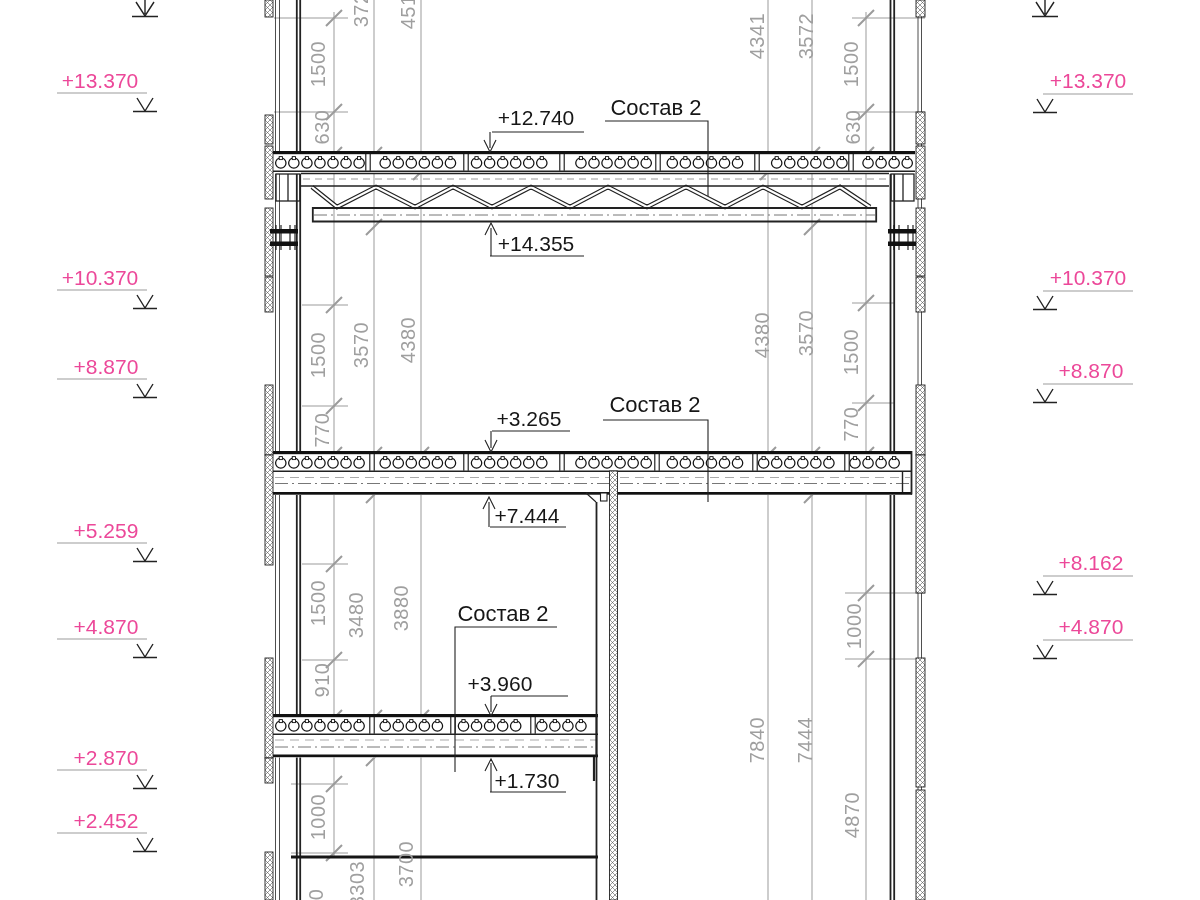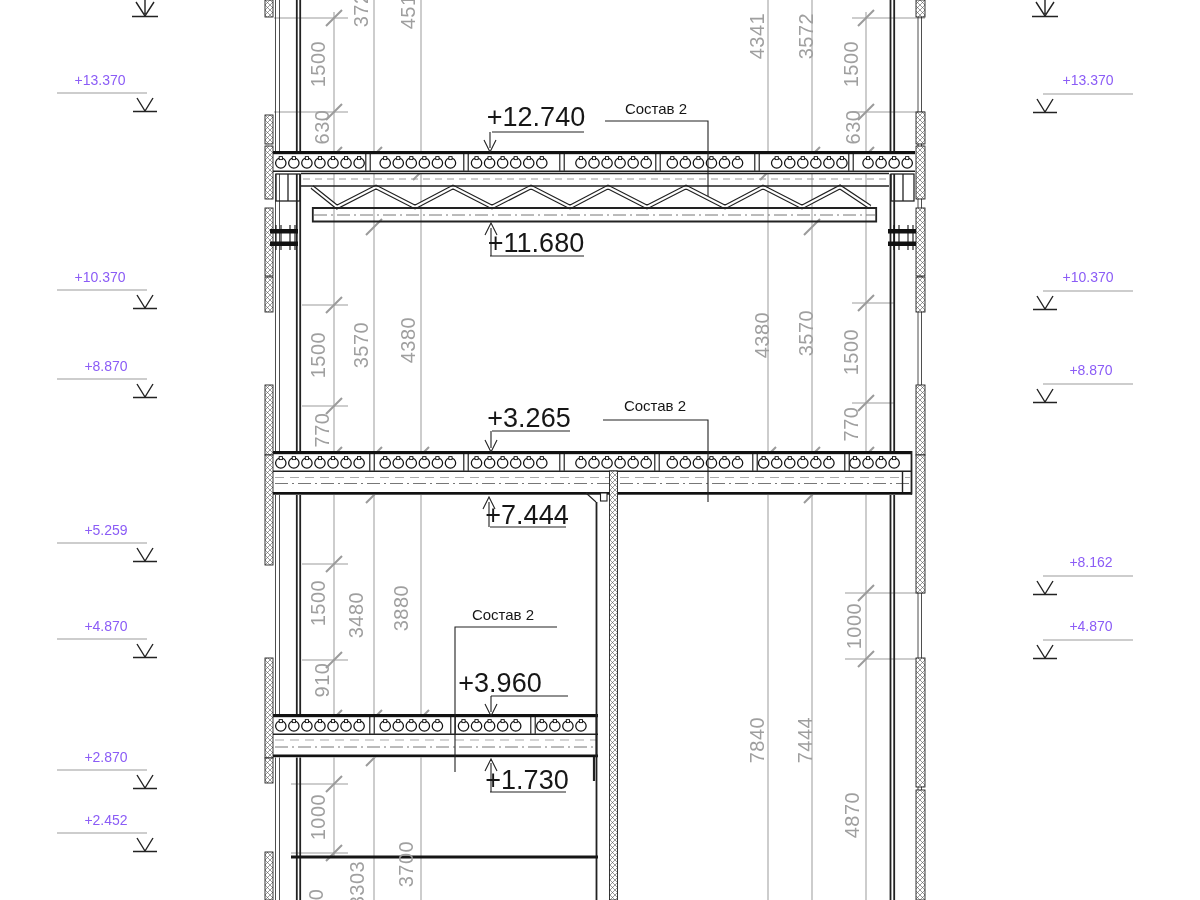--- a/index.html
+++ b/index.html
@@ -1,23 +1,23 @@
 <!DOCTYPE html>
 <html><head>
 <meta charset="utf-8">
 <style>
   html,body{margin:0;padding:0;background:#fff;}
   #stage{position:relative;width:1200px;height:900px;background:#ffffff;overflow:hidden;
          font-family:"Liberation Sans",sans-serif;}
   #stage svg{position:absolute;left:0;top:0;}
   .txt{position:absolute;white-space:nowrap;transform:translate(-50%,-50%);line-height:1;}
   .rot{transform:translate(-50%,-50%) rotate(-90deg);}
-  .elev{color:#8b5cf6;font-size:14px;}
-  .lvl{color:#161616;font-size:27px;}
-  .comp{color:#161616;font-size:15px;}
+  .elev{color:#ec4899;font-size:21px;}
+  .lvl{color:#161616;font-size:21px;}
+  .comp{color:#161616;font-size:22px;}
   .dim{color:#9f9f9f;font-size:20px;letter-spacing:.5px;}
 </style>
 </head>
 <body>
 
 <div id="stage">
 
 <svg width="1200" height="900" viewBox="0 0 1200 900">
   <defs>
     <pattern id="xh" patternUnits="userSpaceOnUse" width="5" height="5">
@@ -402,21 +402,21 @@
   <div class="txt elev" style="left:106px;top:757px">+2.870</div>
   <div class="txt elev" style="left:106px;top:820px">+2.452</div>
 
   <div class="txt elev" style="left:1088px;top:80px">+13.370</div>
   <div class="txt elev" style="left:1088px;top:277px">+10.370</div>
   <div class="txt elev" style="left:1091px;top:370px">+8.870</div>
   <div class="txt elev" style="left:1091px;top:562px">+8.162</div>
   <div class="txt elev" style="left:1091px;top:626px">+4.870</div>
 
   <div class="txt lvl" style="left:536px;top:117px">+12.740</div>
-  <div class="txt lvl" style="left:536px;top:243px">+11.680</div>
+  <div class="txt lvl" style="left:536px;top:243px">+14.355</div>
   <div class="txt lvl" style="left:529px;top:418px">+3.265</div>
   <div class="txt lvl" style="left:527px;top:515px">+7.444</div>
   <div class="txt lvl" style="left:500px;top:683px">+3.960</div>
   <div class="txt lvl" style="left:527px;top:780px">+1.730</div>
 
   <div class="txt comp" style="left:656px;top:108px">Состав 2</div>
   <div class="txt comp" style="left:655px;top:405px">Состав 2</div>
   <div class="txt comp" style="left:503px;top:614px">Состав 2</div>
 
   <div class="txt dim rot" style="left:318px;top:64px">1500</div>

